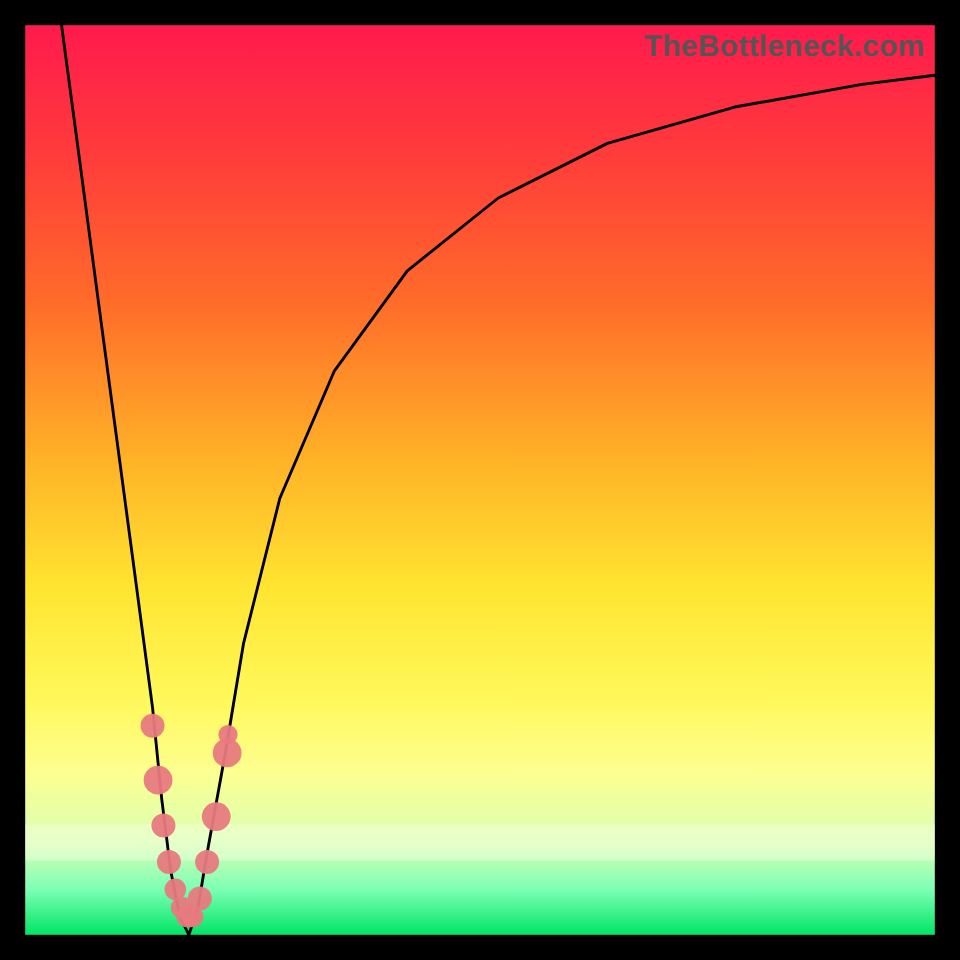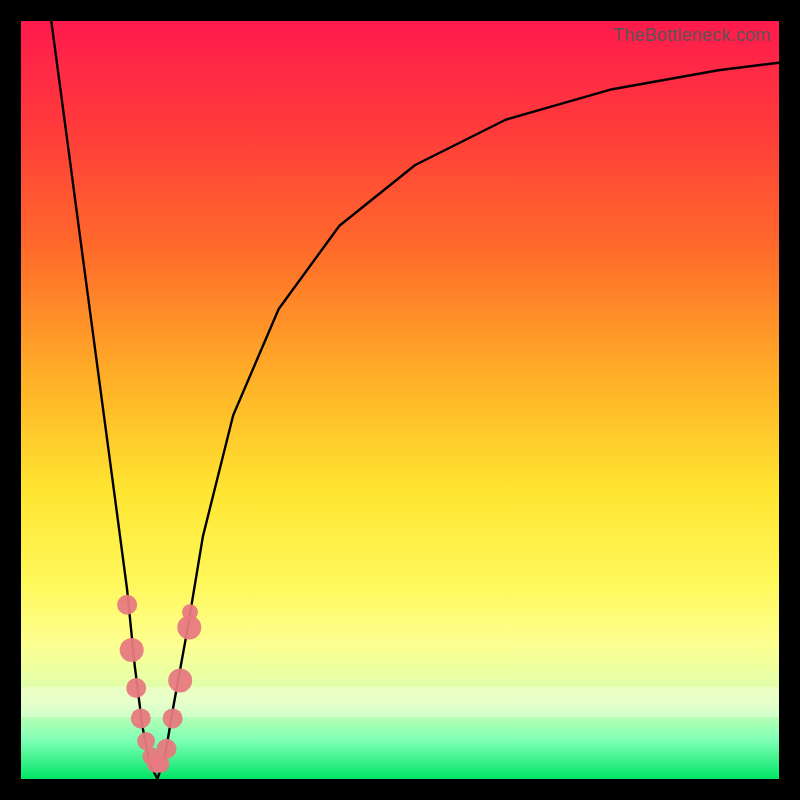--- a/index.html
+++ b/index.html
@@ -32,22 +32,22 @@
       #fdff8f 82%,
       #d8ffb5 90%,
       #7cffb4 95%,
       #00e565 100%);
   }
   .watermark {
     position: absolute;
     top: 4px;
     right: 8px;
     color: #555;
-    font-size: 18px;
-    font-weight: 400;
+    font-size: 25px;
+    font-weight: 700;
     letter-spacing: 0.2px;
     user-select: none;
   }
   svg.curve {
     position: absolute;
     inset: 0;
     width: 758px;
     height: 758px;
     overflow: visible;
   }

